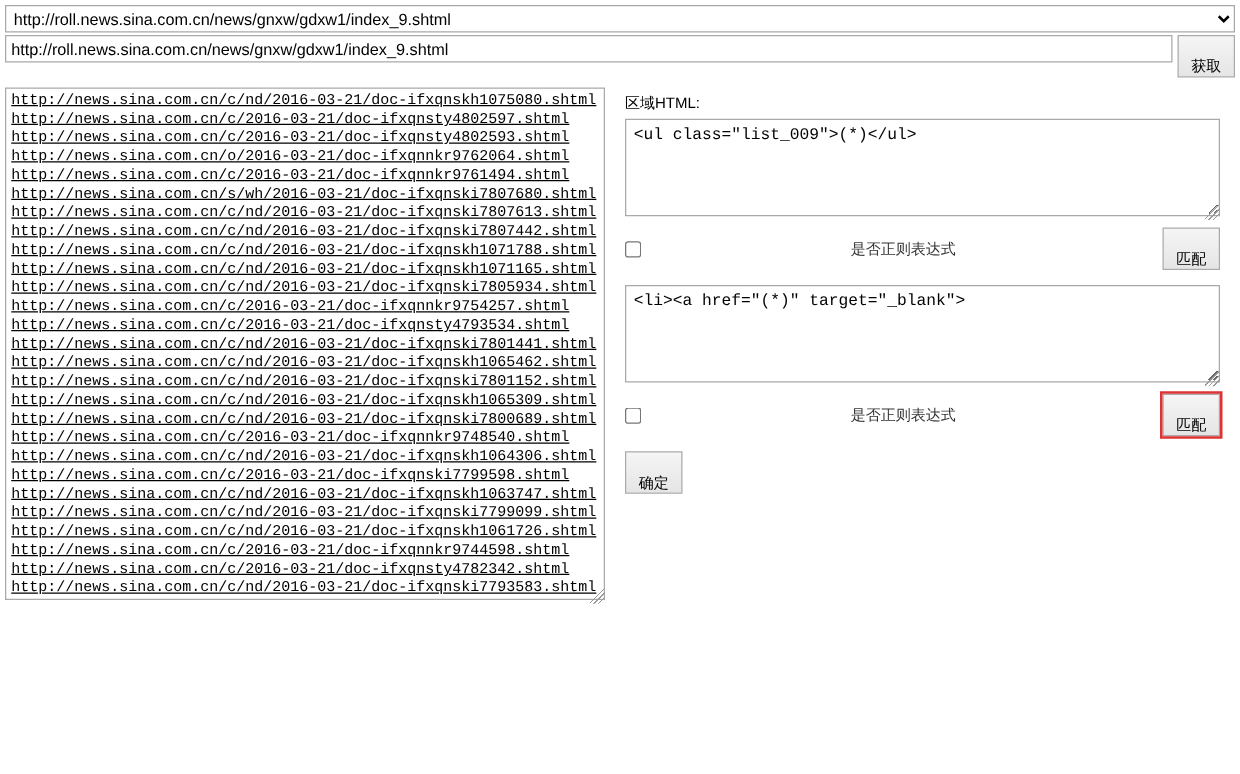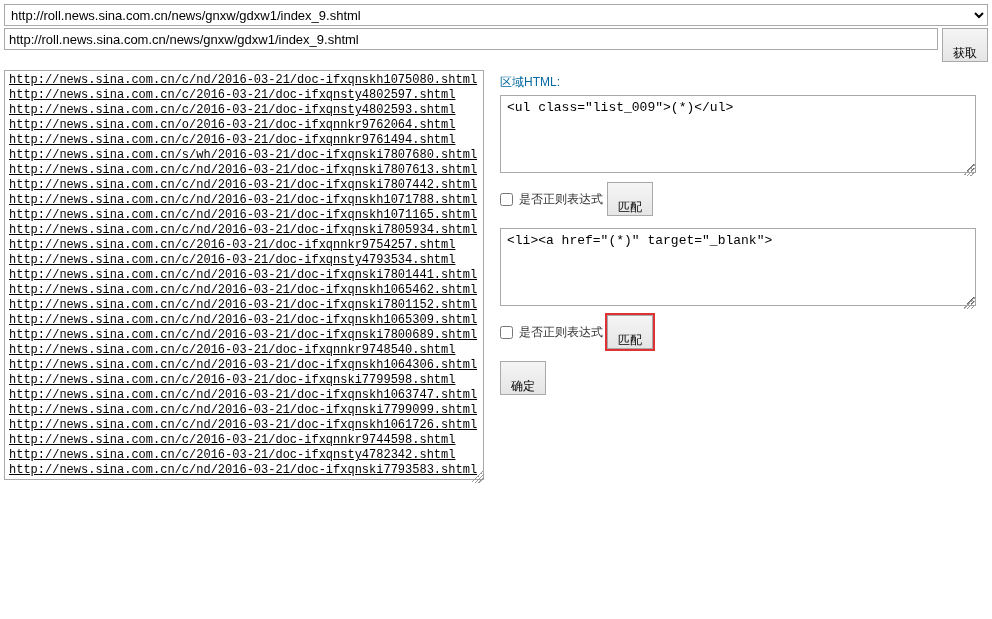--- a/index.html
+++ b/index.html
@@ -72,41 +72,42 @@
     }
     .right-panel {
       flex: 1;
       padding-top: 4px;
       max-width: 476px;
     }
     .field-group {
       margin-bottom: 12px;
     }
     .field-label {
-      color: #0369a1;
+      color: #000000;
       font-size: 12px;
       margin-bottom: 4px;
       font-family: SimSun, sans-serif;
     }
     .html-textarea {
       width: 100%;
       height: 78px;
       border: 1px solid #a9a9a9;
       font-family: SimSun, "Courier New", monospace;
       font-size: 13px;
       padding: 4px 6px;
       resize: vertical;
       line-height: 16px;
     }
     .checkbox-row {
       display: flex;
       align-items: center;
       gap: 4px;
       margin-top: 6px;
       font-family: SimSun, sans-serif;
+      justify-content: space-between;
     }
     .checkbox-row input[type="checkbox"] {
       margin-right: 2px;
     }
     .checkbox-row label {
       font-size: 12px;
       color: #333;
     }
     .highlight-btn {
       outline: 2px solid #d33;

